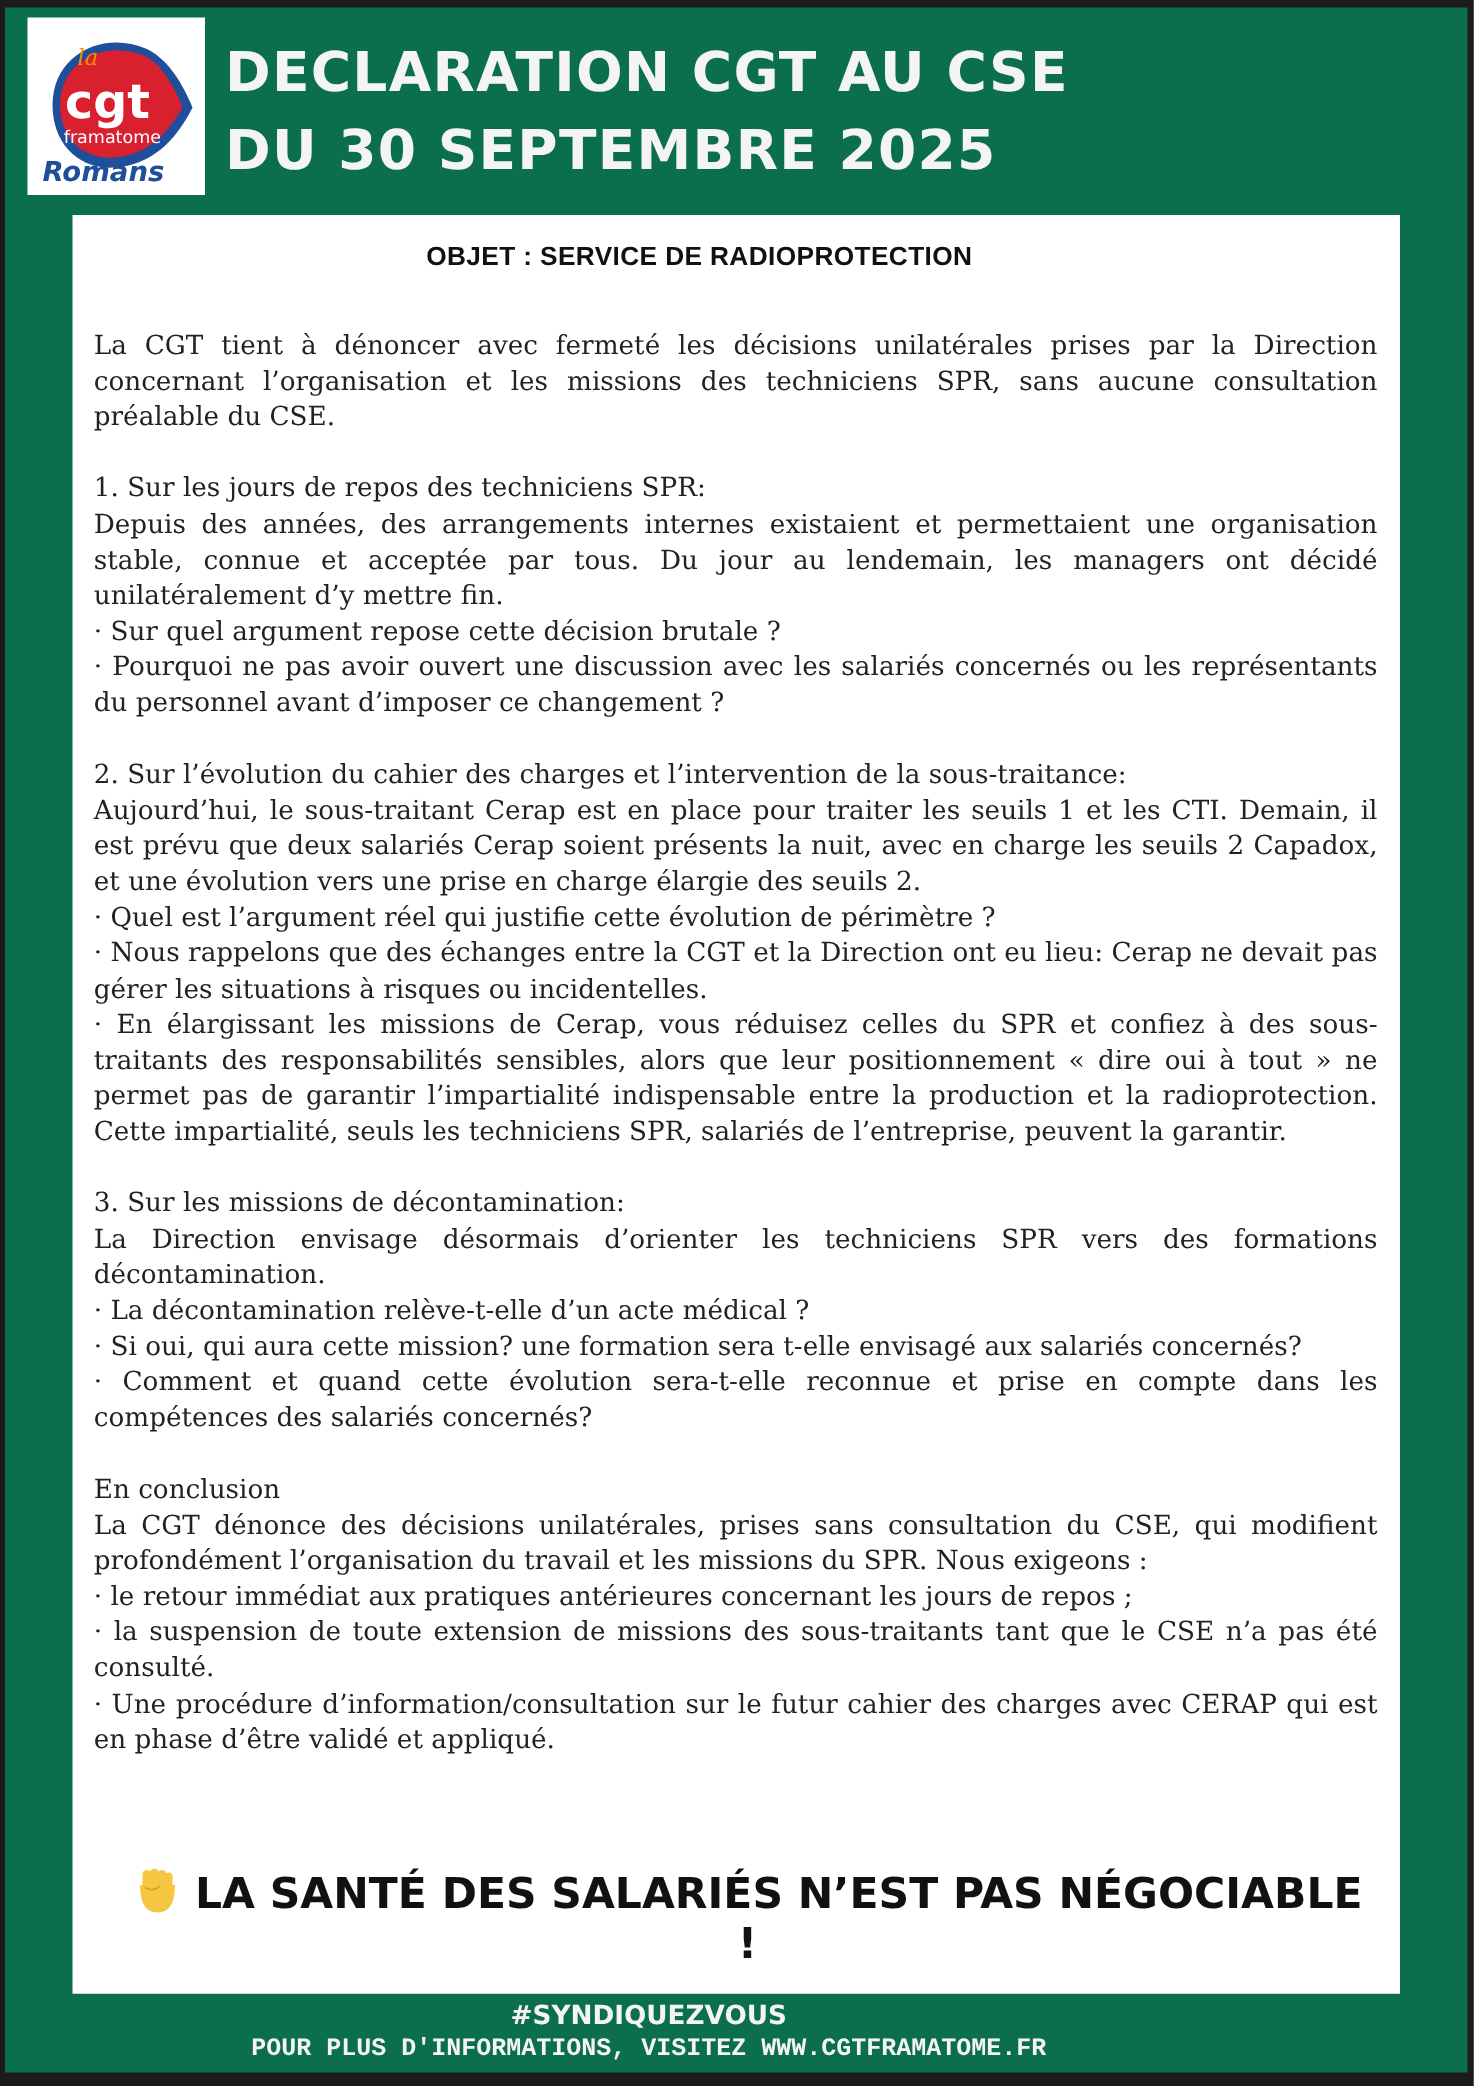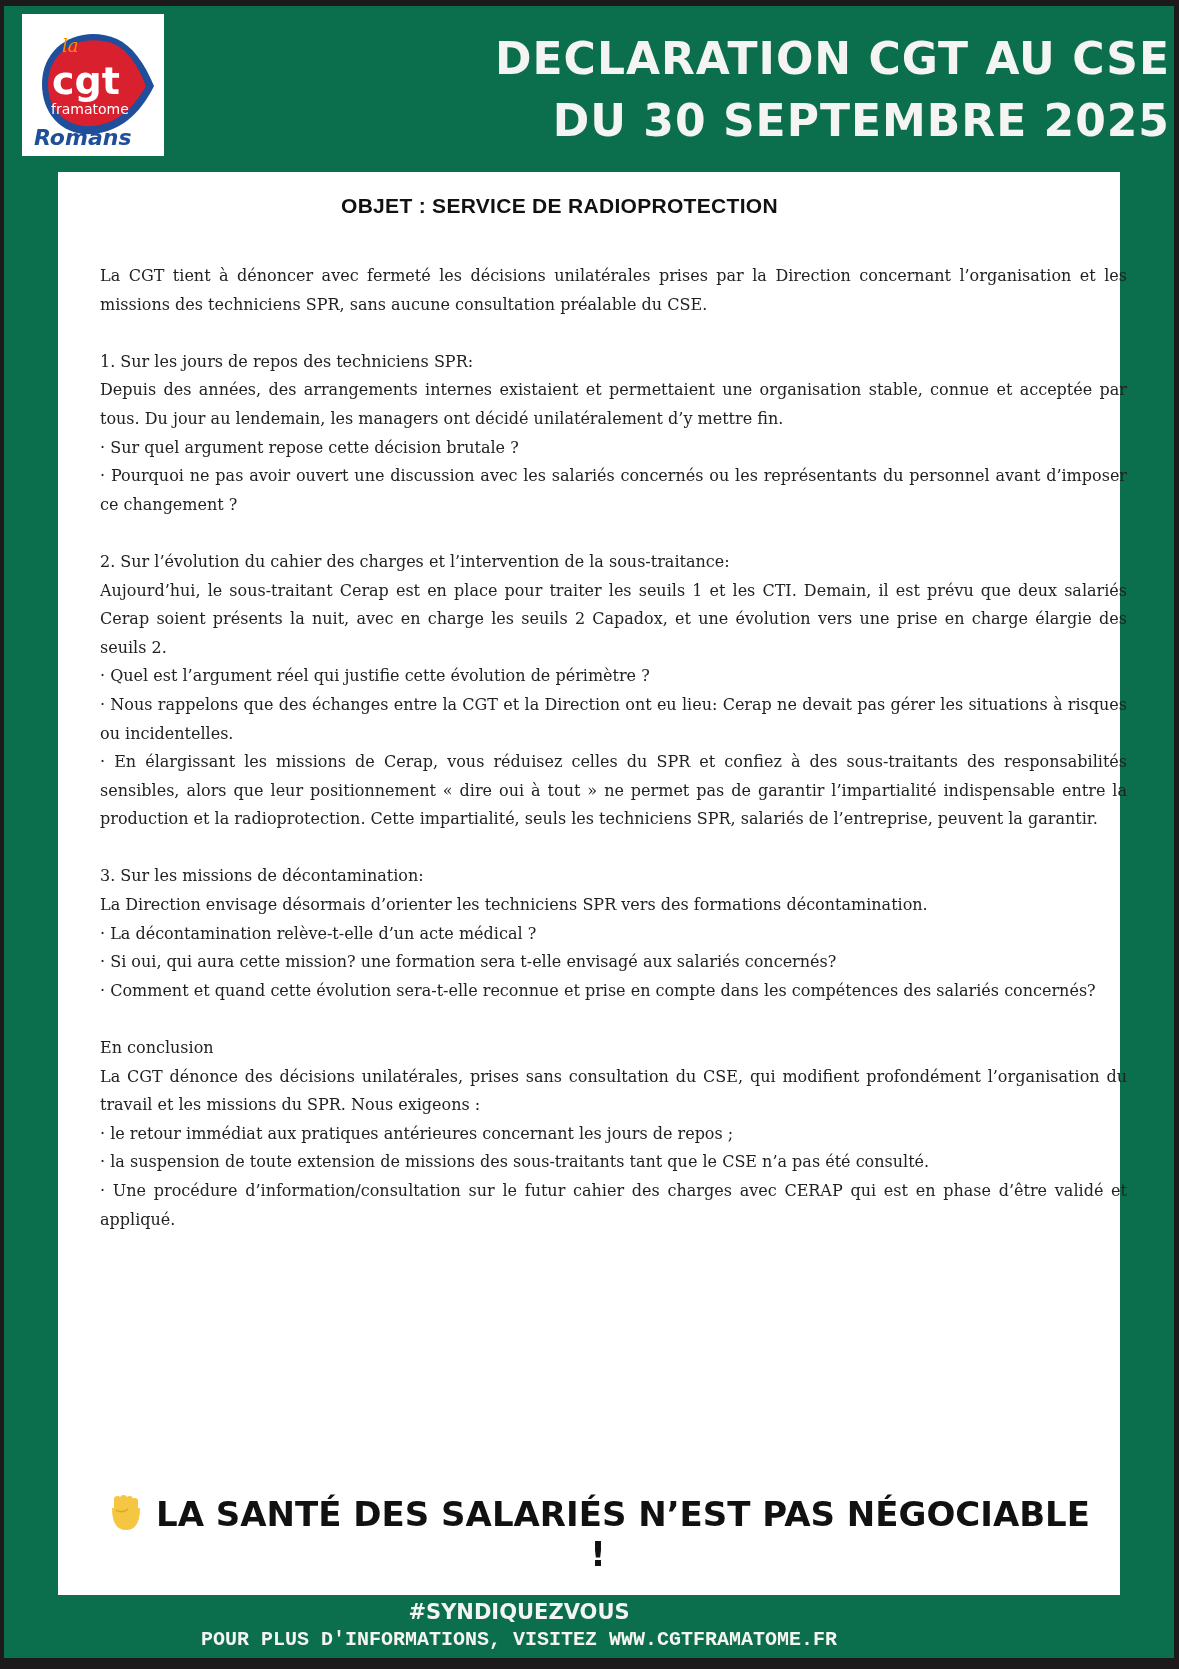--- a/index.html
+++ b/index.html
@@ -1,26 +1,26 @@
 <!DOCTYPE html>
 <html><head>
 <meta charset="utf-8">
 <style>
   html, body { margin:0; padding:0; }
   body { width:1179px; height:1669px; background:#1c1a1b; position:relative; overflow:hidden; font-family:"DejaVu Serif", serif; }
   .frame { position:absolute; left:4px; top:6px; width:1170px; height:1652px; background:#0b6e4c; }
   .logo { position:absolute; left:22px; top:14px; width:142px; height:142px; background:#fff; }
   .logo svg { width:142px; height:142px; display:block; }
-  .title { position:absolute; left:180px; top:28px; width:990px; text-align:right; color:#f4f4f2;
+  .title { position:absolute; left:180px; top:28px; width:990px; text-align:left; color:#f4f4f2;
            font-family:"DejaVu Sans", sans-serif; font-weight:bold; font-size:44px; line-height:62px; letter-spacing:1px; }
   .panel { position:absolute; left:58px; top:172px; width:1062px; height:1423px; background:#fff; }
   .objet { position:absolute; left:0; top:22px; width:1062px; padding-left:283px; box-sizing:border-box;
            font-family:Liberation Sans, sans-serif; font-weight:bold; font-size:21px; color:#111; letter-spacing:0.3px; }
   .body-text { position:absolute; left:17px; top:90px; width:1027px; font-family:"DejaVu Serif", serif;
-               font-size:16px; line-height:28.6px; color:#222;margin-left:25px; }
+               font-size:21px; line-height:28.6px; color:#222; }
   .body-text p { margin:0; text-align:justify; }
   .body-text .gap { height:28.6px; }
   .slogan { position:absolute; left:40px; top:1320px; width:1000px; text-align:center;
             font-family:"DejaVu Sans", sans-serif; font-weight:bold; font-size:34px; color:#111; }
   .slogan .fist { display:inline-block; width:40px; height:40px; vertical-align:-6px; margin-right:10px; }
   .footer { position:absolute; left:4px; top:1598px; width:1030px; text-align:center; color:#f4f4f2;
             font-family:"DejaVu Sans", sans-serif; font-weight:bold; }
   .footer .hashtag { font-size:21px; line-height:28px; }
   .footer .info { font-size:20px; line-height:28px;font-family:Liberation Mono, monospace; }
 </style>

